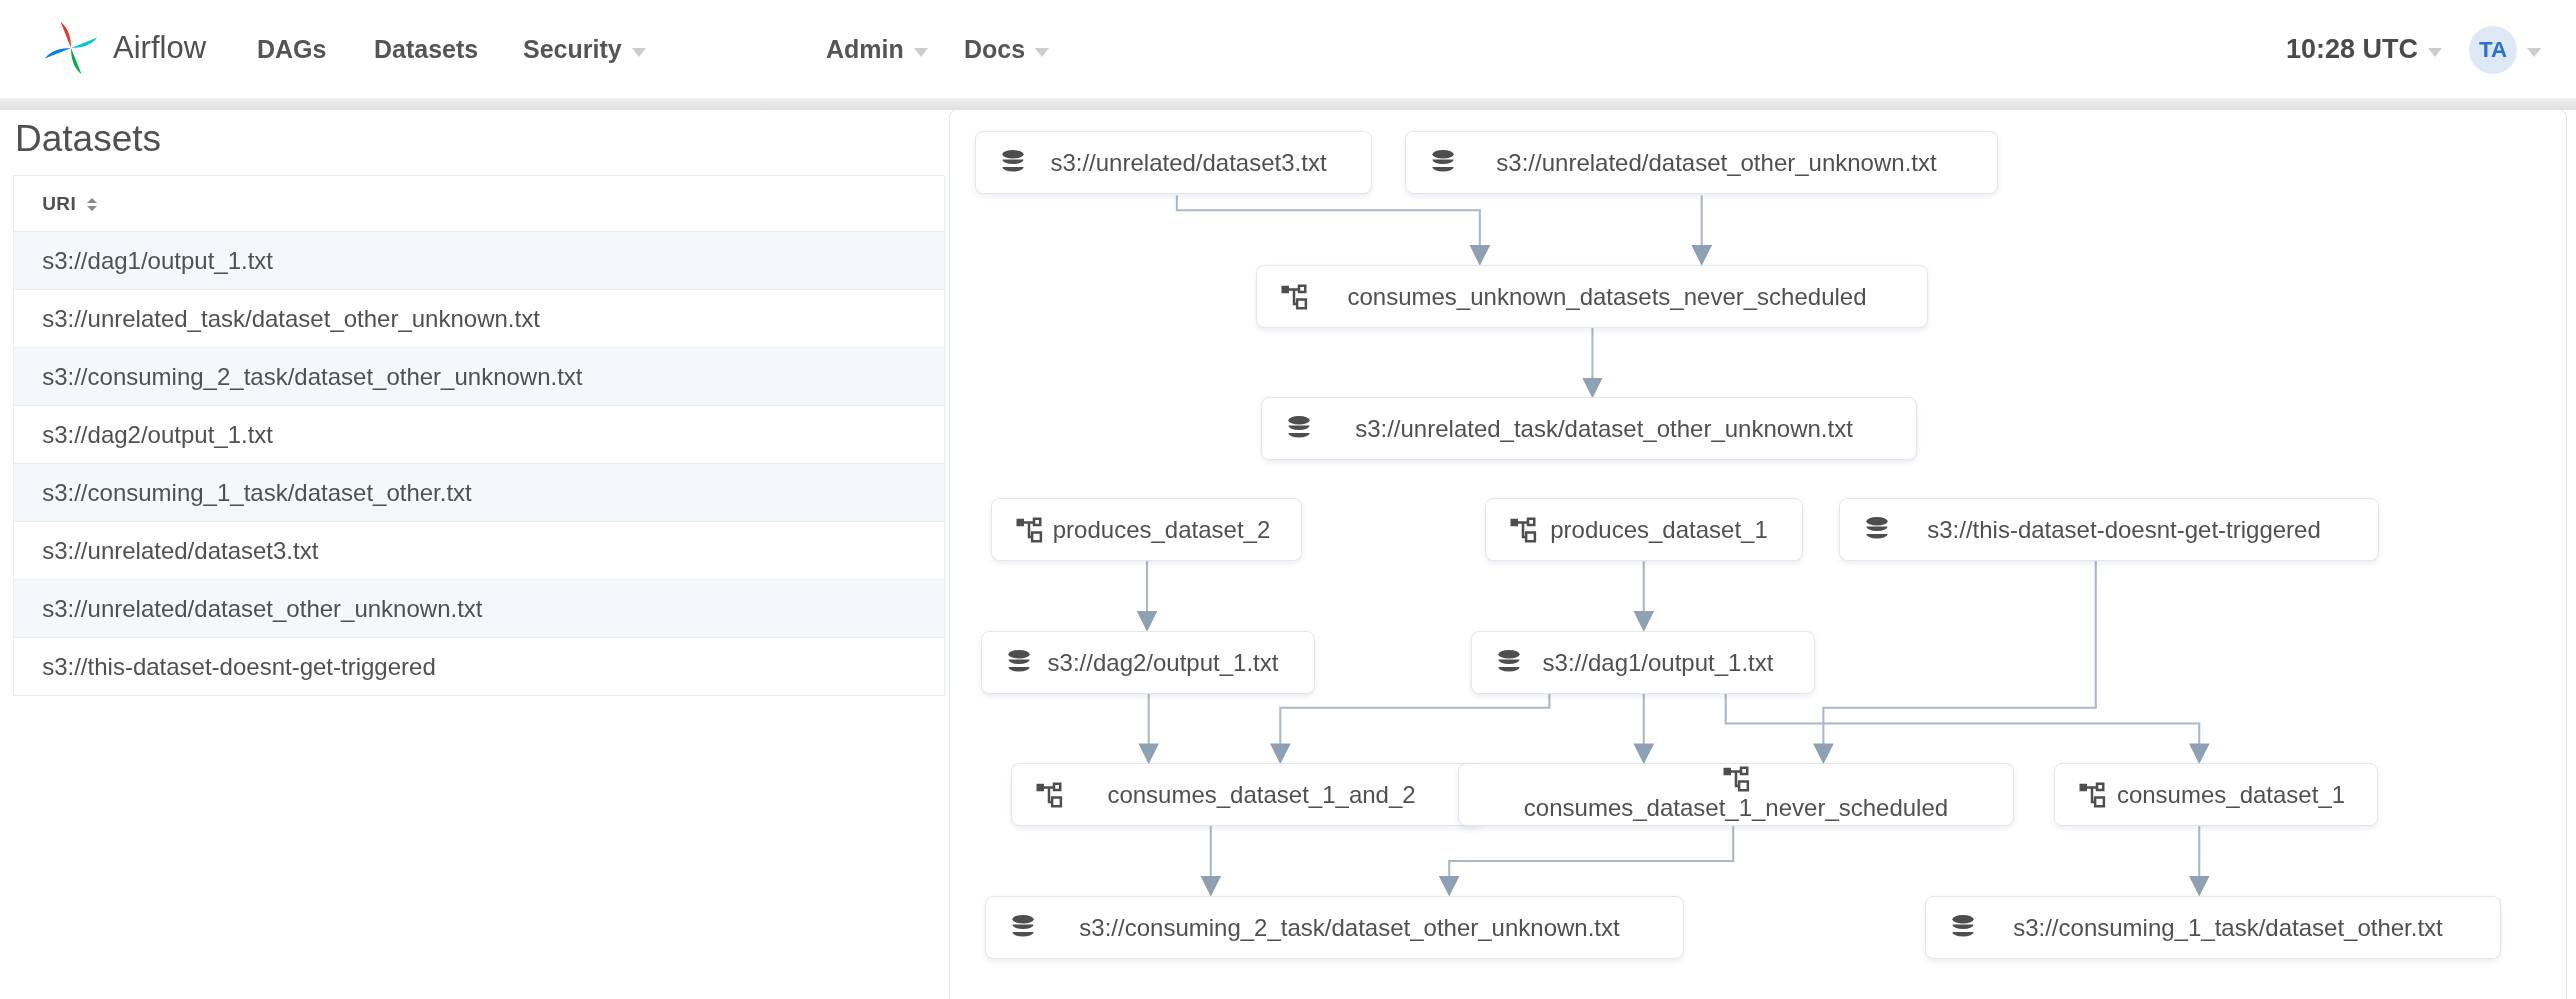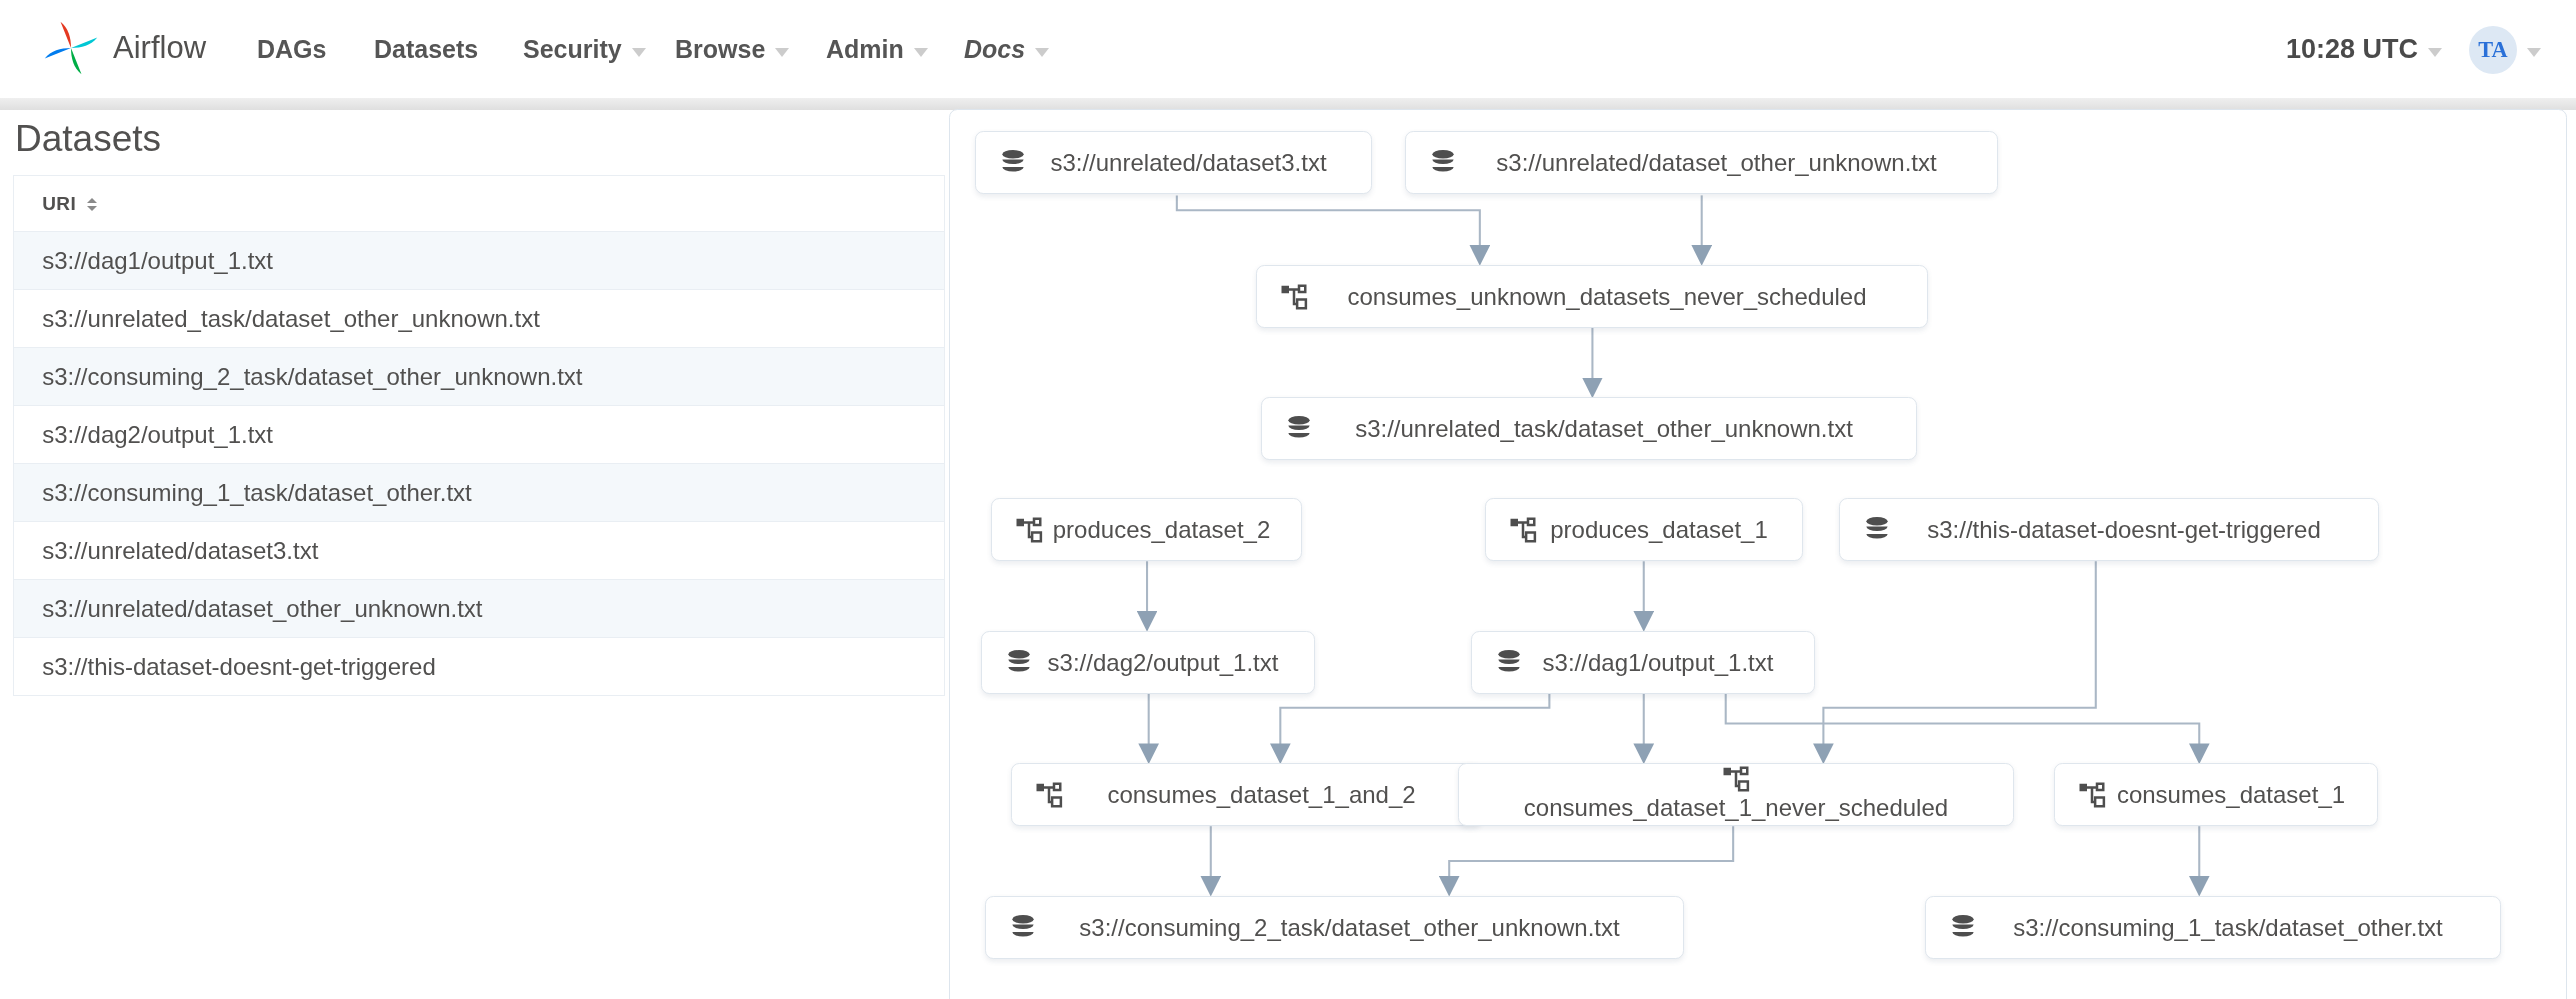--- a/index.html
+++ b/index.html
@@ -10,26 +10,26 @@
   
   .navbar{position:absolute;top:0;left:0;width:2576px;height:99px;background:#fff;}
   .brand{position:absolute;left:43px;top:18px;display:flex;align-items:center;}
   .brand-logo{width:56px;height:60px;}
   .brand-name{font-size:31px;color:#51504f;margin-left:14px;}
   .nav-item{position:absolute;top:0;height:99px;display:flex;align-items:center;
     font-size:25px;font-weight:bold;color:#555;cursor:pointer;}
   .caret{display:inline-block;width:0;height:0;margin-left:10px;margin-top:5px;
     border-left:7.4px solid transparent;border-right:7.4px solid transparent;border-top:9px solid #ccc;}
   .nav-dags{left:257px;} .nav-datasets{left:374px;} .nav-security{left:523px;}
-  .nav-browse{left:675px;} .nav-admin{left:826px;} .nav-docs{left:964px;font-style:italic;}
+  .nav-browse{left:675px;} .nav-admin{left:826px;} .nav-docs{left:964px;}
   .clock{position:absolute;left:2286px;top:0;height:99px;display:flex;align-items:center;
     font-size:27px;font-weight:bold;color:#4a4a4a;cursor:pointer;}
   .avatar-wrap{position:absolute;left:2469px;top:0;height:99px;display:flex;align-items:center;cursor:pointer;}
   .avatar{width:48px;height:48px;border-radius:50%;background:#dde8f4;display:flex;
-    align-items:center;justify-content:center;font-size:22.3px;font-weight:bold;color:#2a70d8;font-family:Liberation Serif, serif;}
+    align-items:center;justify-content:center;font-size:22.3px;font-weight:bold;color:#2a70d8;}
   
   .band{position:absolute;top:98px;left:0;width:2576px;height:11.6px;
     background:linear-gradient(#efefef,#dfdfdf);}
   
   .page-title{position:absolute;left:15px;top:118px;font-size:37px;color:#51504f;}
   .ds-table{position:absolute;left:13.2px;top:175px;width:932px;border-collapse:collapse;
     border:1.7px solid #e9eef3;background:#fff;}
   .ds-table th{height:53px;text-align:left;padding-left:28px;font-size:19px;color:#51504f;
     letter-spacing:0.4px;border-bottom:1.7px solid #e9eef3;cursor:pointer;}
   .ds-table td{height:55px;padding-left:28px;font-size:24px;color:#51504f;
@@ -81,24 +81,20 @@
     <span class="brand-name">Airflow</span>
   </div>
   <div class="nav-item nav-dags">
     <span>DAGs</span>
   </div>
   <div class="nav-item nav-datasets">
     <span>Datasets</span>
   </div>
   <div class="nav-item nav-security">
     <span>Security</span>
-    <span class="caret"></span>
-  </div>
-  <div class="nav-item nav-browse">
-    <span>Browse</span>
     <span class="caret"></span>
   </div>
   <div class="nav-item nav-admin">
     <span>Admin</span>
     <span class="caret"></span>
   </div>
   <div class="nav-item nav-docs">
     <span>Docs</span>
     <span class="caret"></span>
   </div>

